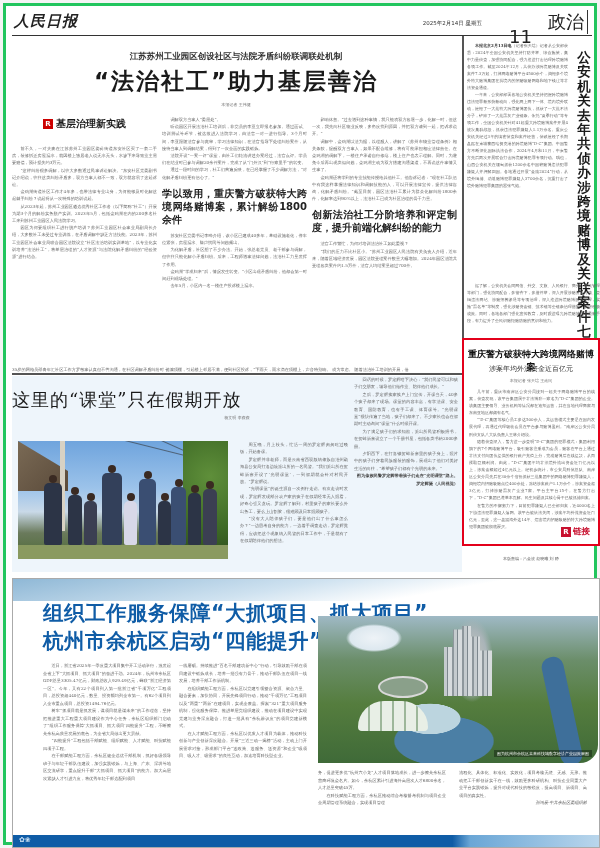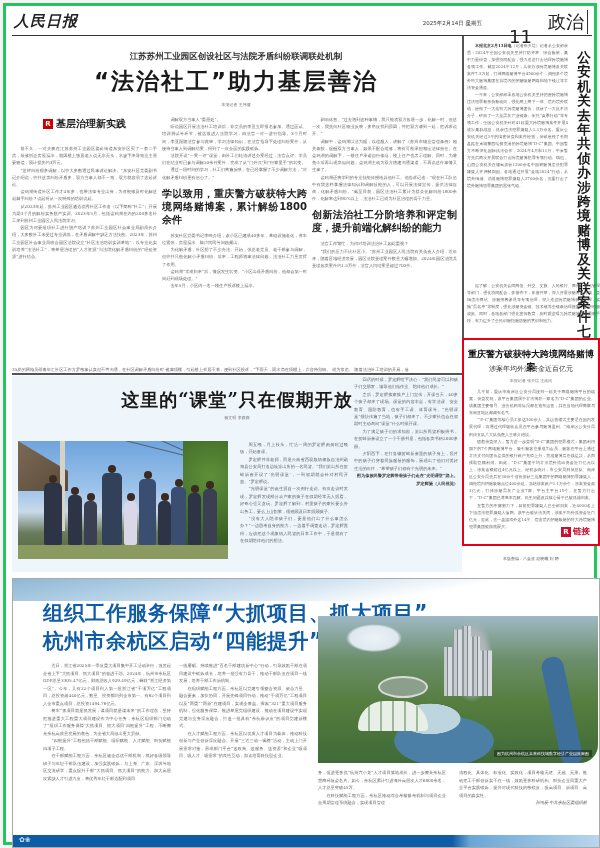--- a/index.html
+++ b/index.html
@@ -33,21 +33,21 @@
 .box-title{position:absolute;left:0;top:8px;width:100%;text-align:center;font-weight:bold;font-size:9px;color:#111}
 .box-sub{position:absolute;left:0;top:24px;width:100%;text-align:center;font-size:7px;color:#333}
 .box-by{position:absolute;left:0;top:38px;width:100%;text-align:center;font-size:4px;color:#777}
 .box-body{position:absolute;left:5px;top:48px;width:126px;font-size:4px;line-height:7.1px;color:#666;text-align:justify;height:152px;overflow:hidden}
 .link-tag{position:absolute;right:8px;bottom:6px;font-family:"DejaVu Sans",sans-serif;font-weight:bold;font-size:8.5px;color:#c8102e}
 .link-tag .r{display:inline-block;background:#c8102e;color:#fff;width:10px;height:10px;line-height:10px;text-align:center;font-size:7px;margin-right:2px}
 .editors{position:absolute;left:456px;top:550px;width:138px;text-align:center;font-size:4px;color:#666}
 
 .hline{position:absolute;left:6px;top:367px;width:450px;height:1.5px;background:#555}
 .feature{position:absolute;left:6px;top:370px;width:450px;height:196px;background:#eef5fb}
-.feat-title{position:absolute;left:0;top:12px;width:450px;text-align:center;font-weight:bold;font-size:18px;color:#1a1a1a;letter-spacing:1px}
+.feat-title{position:absolute;left:0;top:12px;width:450px;text-align:left;font-weight:normal;font-size:18px;color:#1a1a1a;letter-spacing:1px}
 .feat-by{position:absolute;left:0;top:39px;width:450px;text-align:center;font-size:4px;color:#777}
 .photo{position:absolute;left:6px;top:65px;width:210px;height:118px;overflow:hidden;background:linear-gradient(180deg,#6fa4dd 0%,#9cc3ea 40%,#c9d9e8 60%,#6a7a5c 78%,#4d6a35 100%)}
 .photo .wire{position:absolute;height:1px;background:#333;opacity:.6}
 .photo .pole{position:absolute;left:42px;top:0;width:5px;height:90px;background:#d8d2c4}
 .photo .tree{position:absolute;right:0;top:0;width:45px;height:118px;background:radial-gradient(circle at 60% 30%,#5f8f3a,#3e6a26 60%,#2d4a1c)}
 .photo .roof{position:absolute;left:0;top:0;width:50px;height:50px;background:linear-gradient(135deg,#7a6a55,#5a4a3a);clip-path:polygon(0 0,100% 60%,100% 100%,0 100%)}
 .person{position:absolute;bottom:14px;border-radius:5px 5px 2px 2px;background:#2c3446}
 .person:before{content:"";position:absolute;left:50%;top:-8px;width:8px;height:8px;margin-left:-4px;border-radius:50%;background:#3a2a22}
 .ground{position:absolute;left:0;bottom:0;width:100%;height:14px;background:#8a9a60}
 .feat-col{position:absolute;font-size:4.2px;line-height:7.4px;color:#666;text-align:justify;overflow:hidden}

